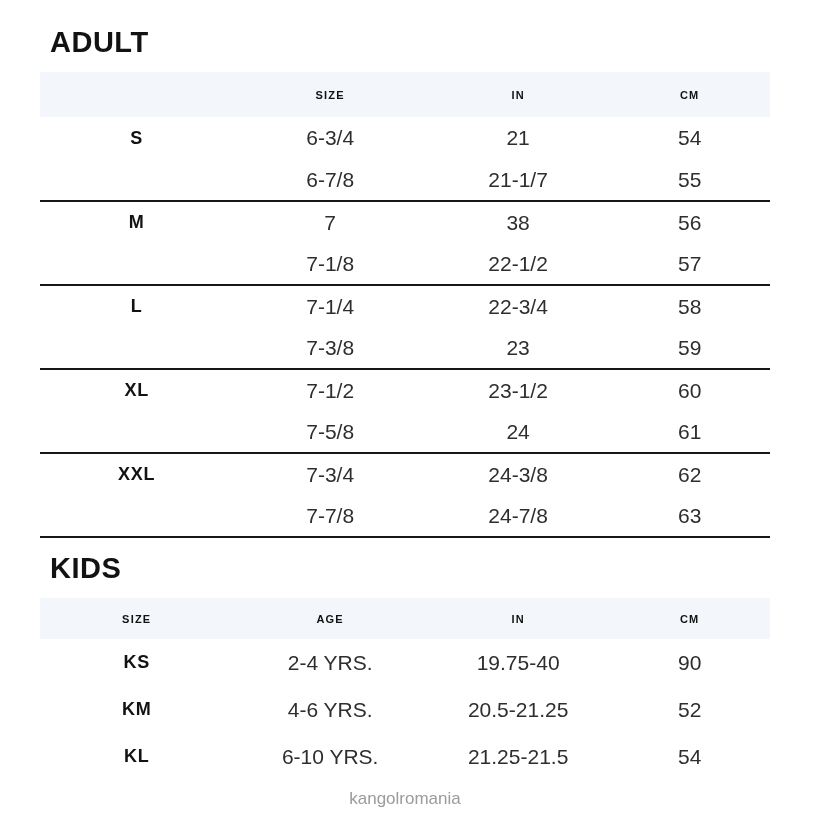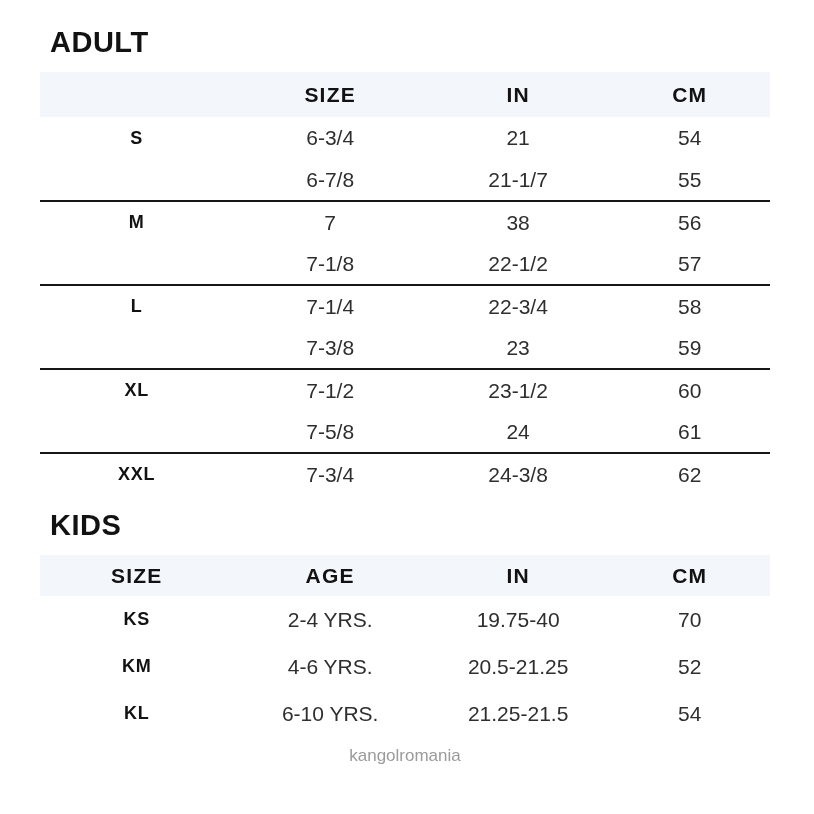--- a/index.html
+++ b/index.html
@@ -38,21 +38,21 @@
     border-collapse: collapse;
     table-layout: fixed;
   }
   col.c1 { width: 26.5%; }
   col.c2 { width: 26.5%; }
   col.c3 { width: 25%; }
   col.c4 { width: 22%; }
   thead th {
     background: var(--header-band);
     height: 45px;
-    font-size: 21px;
+    font-size: 11px;
     font-weight: bold;
     letter-spacing: 1.2px;
     color: var(--heading-text);
     text-align: center;
     vertical-align: middle;
   }
   .kids-table thead th { height: 41px; }
   tbody td {
     height: 42px;
     text-align: center;
@@ -149,20 +149,26 @@
           <td>7-5/8</td>
           <td>24</td>
           <td>61</td>
         </tr>
         <tr>
           <td class="lbl">XXL</td>
           <td>7-3/4</td>
           <td>24-3/8</td>
           <td>62</td>
         </tr>
+        <tr class="group-end">
+          <td class="lbl"></td>
+          <td>7-7/8</td>
+          <td>24-7/8</td>
+          <td>63</td>
+        </tr>
       </tbody>
     </table>
   </section>
 
   <section>
     <h2 class="section-title kids">KIDS</h2>
 
     <table class="kids-table">
       <colgroup>
           <col class="c1">
@@ -176,21 +182,21 @@
           <th>AGE</th>
           <th>IN</th>
           <th>CM</th>
         </tr>
       </thead>
       <tbody>
         <tr>
           <td class="lbl">KS</td>
           <td>2-4 YRS.</td>
           <td>19.75-40</td>
-          <td>70</td>
+          <td>90</td>
         </tr>
         <tr>
           <td class="lbl">KM</td>
           <td>4-6 YRS.</td>
           <td>20.5-21.25</td>
           <td>52</td>
         </tr>
         <tr>
           <td class="lbl">KL</td>
           <td>6-10 YRS.</td>

